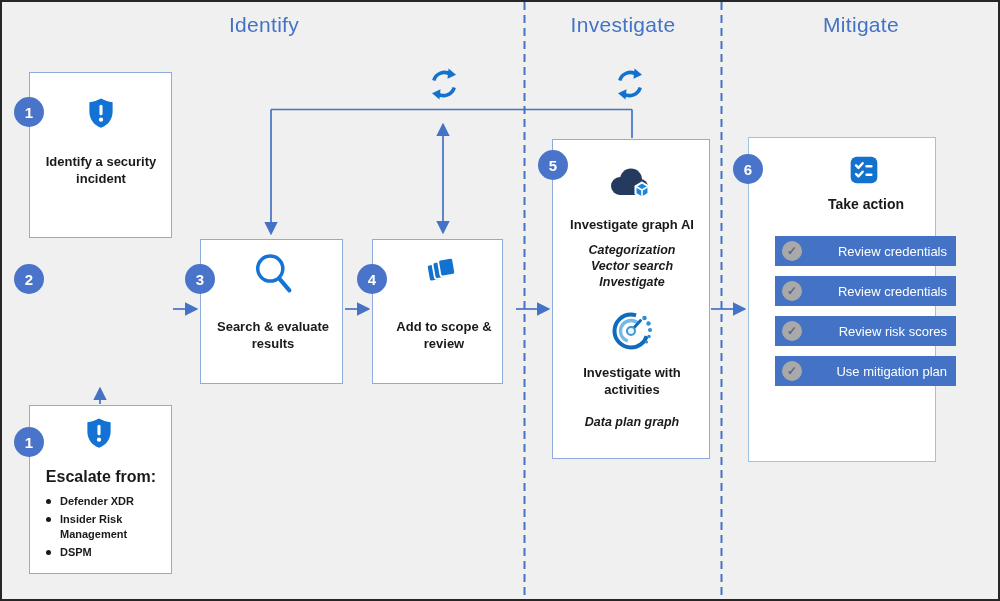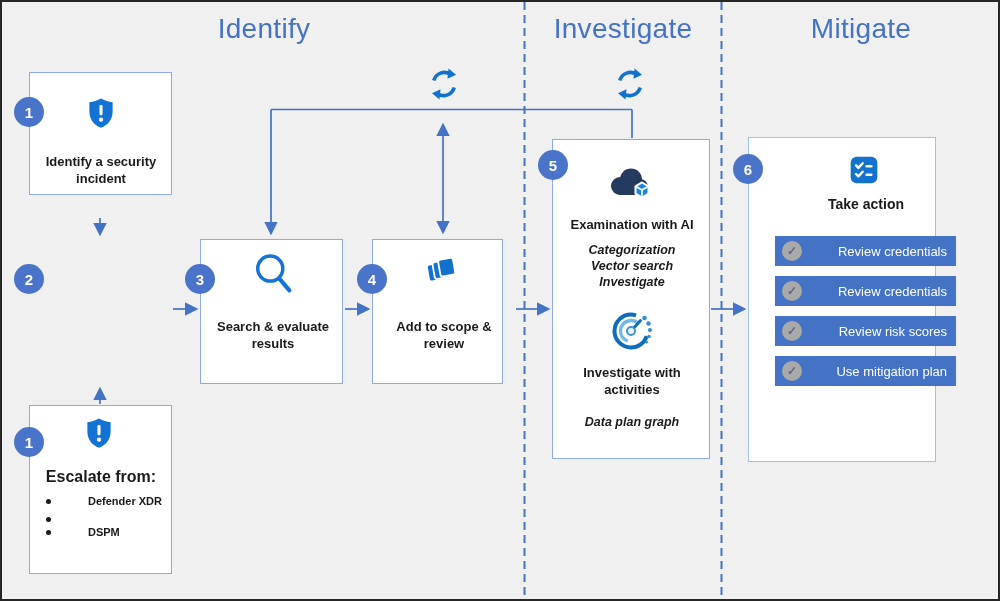--- a/index.html
+++ b/index.html
@@ -4,21 +4,21 @@
 <style>
   * { margin:0; padding:0; box-sizing:border-box; }
   body { font-family:"Liberation Sans", sans-serif; background:#fff; }
   .canvas {
     position:relative; width:1000px; height:601px;
     background:#f0f0f1; border:2px solid #262626; overflow:hidden;
   }
   svg.layer { position:absolute; left:0; top:0; pointer-events:none; }
   .phase-header {
     position:absolute; top:11px; text-align:center;
-    font-size:28px; color:#4472c4; letter-spacing:.3px; z-index:2;
+    font-size:21px; color:#4472c4; letter-spacing:.3px; z-index:2;
   }
   .box {
     position:absolute; background:#fff; border:1.5px solid #8faadc; z-index:2;
   }
   .box.alt { border-color:#9dc3e6; }
   .badge {
     position:absolute; width:30px; height:30px; border-radius:50%;
     background:#4a74c9; color:#fff; font-size:15px; font-weight:bold;
     display:flex; align-items:center; justify-content:center; z-index:6;
   }
@@ -36,21 +36,21 @@
     font-size:13px; display:flex; align-items:center; justify-content:flex-end;
     padding-right:9px;
   }
   .chk-circle {
     position:absolute; left:7px; top:5px; width:20px; height:20px;
     border-radius:50%; background:#a9a9a9; color:#56698c;
     font-size:12px; font-weight:bold; display:flex; align-items:center; justify-content:center;
   }
   .esc-title { position:absolute; font-size:16px; font-weight:bold; color:#1a1a1a; text-align:center; }
   .esc-list { position:absolute; }
-  .esc-row { display:flex; align-items:flex-start; margin-bottom:3px;gap:28px; }
+  .esc-row { display:flex; align-items:flex-start; margin-bottom:3px; }
   .blt { width:5px; height:5px; border-radius:50%; background:#1a1a1a; margin:5px 9px 0 6px; flex:none; }
   .blt-txt { font-size:11px; font-weight:bold; line-height:15px; color:#1a1a1a; width:90px; }
   .refresh { position:absolute; z-index:3; }
 </style>
 </head>
 <body>
 
 <div class="canvas">
 
   <svg class="layer" width="1000" height="601" style="z-index:0">
@@ -92,21 +92,21 @@
   </div>
   <div class="refresh" style="left:610px; top:64px;">
     <svg width="36" height="36" viewBox="0 0 36 36">
       <path d="M7.8 14.5 A11 11 0 0 1 24.5 8.3" fill="none" stroke="#1272ce" stroke-width="3.6"></path>
       <polygon points="22.5,2.5 30,8.8 21.5,12.7" fill="#1272ce"></polygon>
       <path d="M28.2 21.5 A11 11 0 0 1 11.5 27.7" fill="none" stroke="#1272ce" stroke-width="3.6"></path>
       <polygon points="13.5,33.5 6,27.2 14.5,23.3" fill="#1272ce"></polygon>
     </svg>
   </div>
 
-  <div class="box" style="left:27px; top:70px; width:143px; height:123px;">
+  <div class="box" style="left:27px; top:70px; width:143px; height:166px;">
     <div class="icon-wrap" style="left:54px; top:21px; width:34px; height:38px;">
       <svg width="34" height="36" viewBox="0 0 24 24">
         <path d="M12 1.8 C9.6 3.2 6.5 4.1 3.8 4.4 V11 C3.8 16.6 7.2 20.8 12 22.4 C16.8 20.8 20.2 16.6 20.2 11 V4.4 C17.5 4.1 14.4 3.2 12 1.8 Z" fill="#1273d4"></path>
         <rect x="10.9" y="6.2" width="2.2" height="7.4" rx="1.1" fill="#fff"></rect>
         <circle cx="12" cy="16.7" r="1.5" fill="#fff"></circle>
       </svg>
     </div>
     <div class="box-title" style="left:8px; top:80px; width:126px;">Identify a security incident</div>
   </div>
   <div class="badge" style="left:12px; top:95px;">1</div>
@@ -144,21 +144,21 @@
         <g fill="#243a5e">
           <circle cx="16" cy="22" r="9"></circle>
           <circle cx="27" cy="15.5" r="11"></circle>
           <circle cx="36" cy="23" r="8"></circle>
           <rect x="15" y="22" width="21" height="9"></rect>
         </g>
         <polygon points="38,18.5 44.5,22.3 44.5,29.7 38,33.5 31.5,29.7 31.5,22.3" fill="#1b86dd" stroke="#fff" stroke-width="2"></polygon>
         <path d="M31.5 22.3 L38 26 L44.5 22.3 M38 26 V33.5" fill="none" stroke="#fff" stroke-width="1.6"></path>
       </svg>
     </div>
-    <div class="box-title" style="left:4px; top:76px; width:150px;">Examination with AI</div>
+    <div class="box-title" style="left:4px; top:76px; width:150px;">Investigate graph AI</div>
     <div class="detail" style="left:4px; top:102px; width:150px;">Categorization</div>
     <div class="detail" style="left:4px; top:118px; width:150px;">Vector search</div>
     <div class="detail" style="left:4px; top:134px; width:150px;">Investigate</div>
     <div class="icon-wrap" style="left:57px; top:168px; width:44px; height:46px;">
       <svg width="44" height="46" viewBox="0 0 44 44">
         <circle cx="21" cy="22" r="16.5" fill="none" stroke="#0f6cbd" stroke-width="4" pathLength="100" stroke-dasharray="75 25" stroke-dashoffset="-5"></circle>
         <circle cx="21" cy="22" r="10.5" fill="none" stroke="#74b9e8" stroke-width="3.4" pathLength="100" stroke-dasharray="55 45" stroke-dashoffset="-30"></circle>
         <line x1="21" y1="22" x2="30.5" y2="11.5" stroke="#0f6cbd" stroke-width="3" stroke-linecap="round"></line>
         <circle cx="21" cy="22" r="4" fill="#eaf4fc" stroke="#3b96d2" stroke-width="2"></circle>
         <circle cx="34.5" cy="9" r="2.3" fill="#2e8fd8"></circle>
@@ -212,20 +212,21 @@
       </svg>
     </div>
     <div class="esc-title" style="left:4px; top:62px; width:134px;">Escalate from:</div>
     <div class="esc-list" style="left:10px; top:88px; width:128px;">
       <div class="esc-row">
         <span class="blt"></span>
         <span class="blt-txt">Defender XDR</span>
       </div>
       <div class="esc-row">
         <span class="blt"></span>
+        <span class="blt-txt">Insider Risk Management</span>
       </div>
       <div class="esc-row">
         <span class="blt"></span>
         <span class="blt-txt">DSPM</span>
       </div>
     </div>
   </div>
   <div class="badge" style="left:12px; top:425px;">1</div>
 
 </div>

